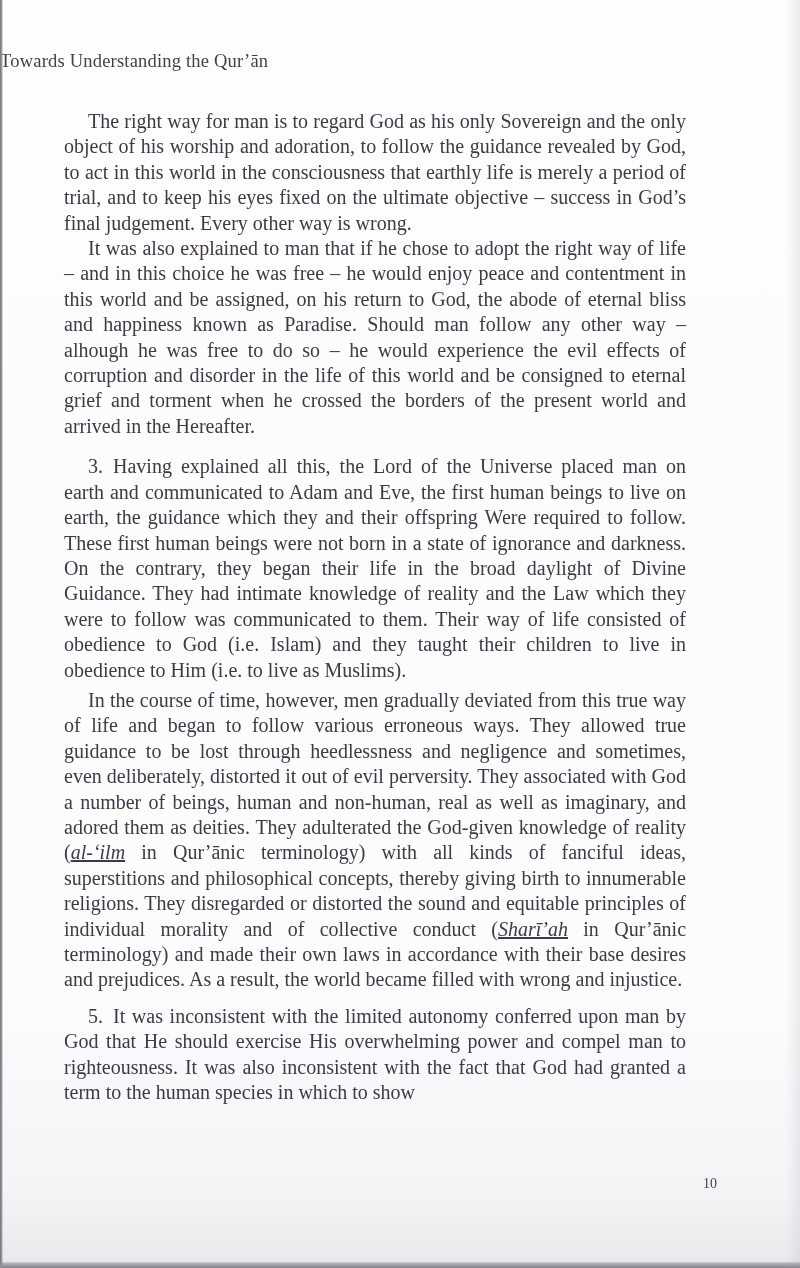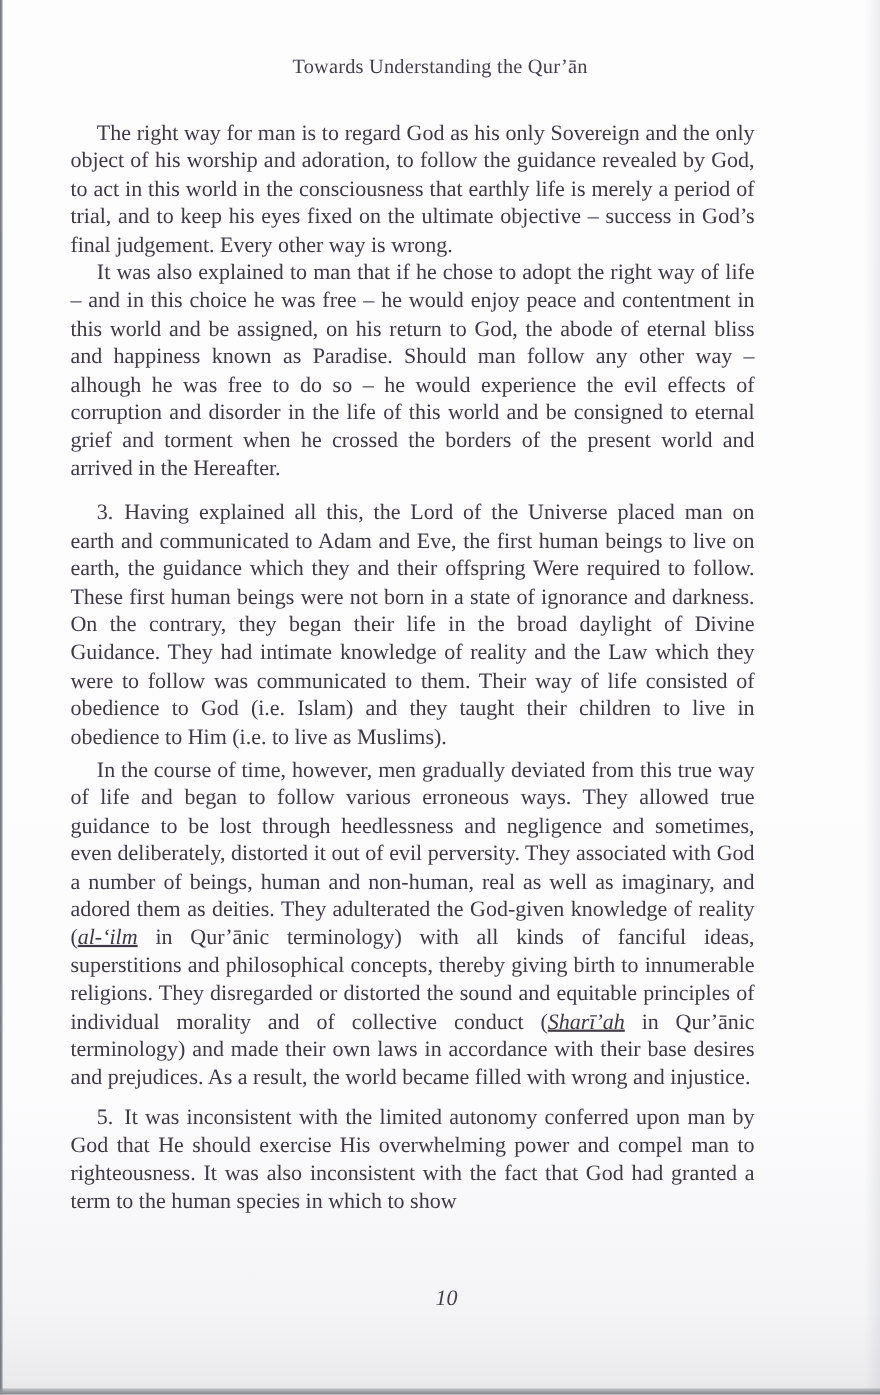--- a/index.html
+++ b/index.html
@@ -36,21 +36,21 @@
   }
   .scan-shadow-right {
     position: absolute;
     right: 0; top: 0;
     width: 14px; height: 100%;
     background: linear-gradient(270deg, rgba(190,192,198,0.28), rgba(255,255,255,0));
     z-index: 2;
   }
   .running-head {
     padding-top: 50px;
-    text-align: center;
+    text-align: left;
     font-size: 18.5px;
     line-height: 22px;
     letter-spacing: 0.2px;
     color: #443e4b;
   }
   .page-body {
     margin: 37px 83px 0 64px;
     width: 622px;
     text-align: justify;
     font-size: 20px;
@@ -63,24 +63,23 @@
   }
   .para.sp-md  { margin-top: 15px; }
   .para.sp-sm  { margin-top: 5px; }
   .para.sp-mid { margin-top: 11px; }
   .para em { font-style: italic; text-decoration: underline; }
   .page-number {
     position: absolute;
     left: 95px;
     width: 622px;
     bottom: 76px;
-    text-align: center;
-    font-size: 20px;
+    text-align: right;
+    font-size: 14px;
     color: #47414d;
-    font-style: italic;
   }
 </style>
 </head>
 <body>
 
 <div class="scan-page">
 
   <div class="running-head">Towards Understanding the Qur’ān</div>
 
   <div class="page-body">

